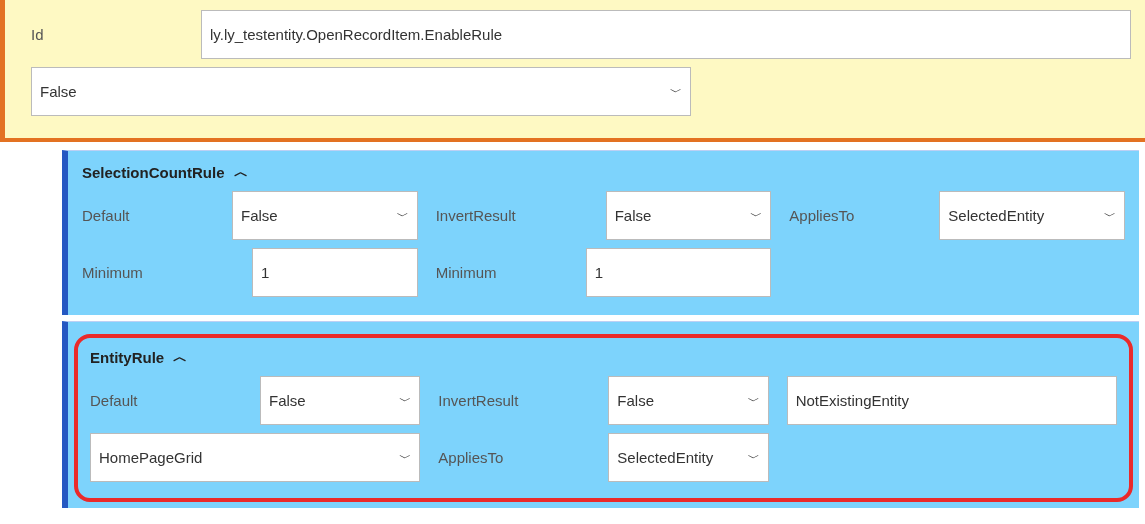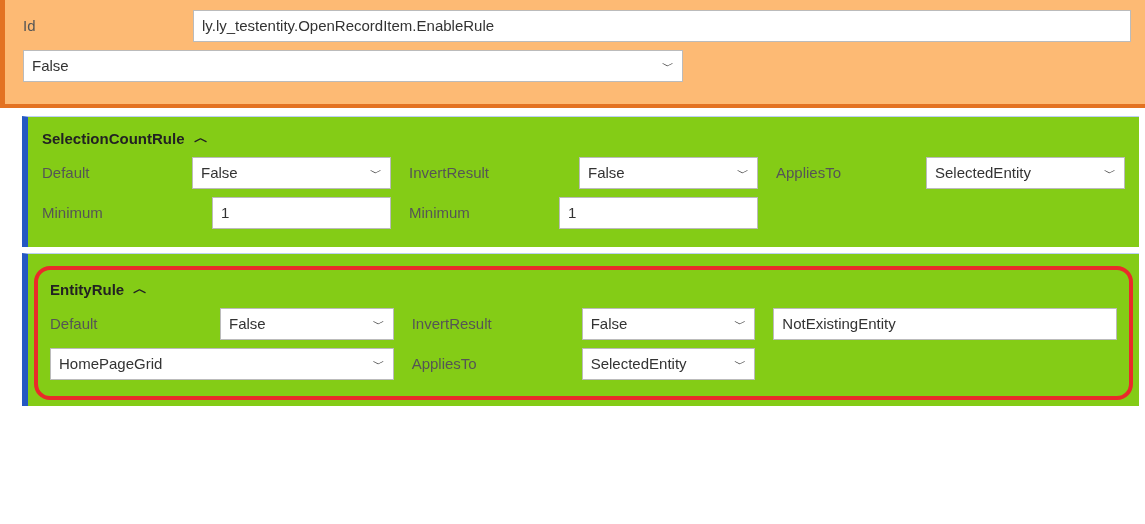--- a/index.html
+++ b/index.html
@@ -4,23 +4,23 @@
 <style>
   * { box-sizing: border-box; margin: 0; padding: 0; }
   body {
     font-family: "Segoe UI", Arial, sans-serif;
     font-size: 15px;
     color: #333;
     background: #fff;
     width: 1145px;
   }
   .panel {
-    background: #fdba74;
+    background: #fef9c3;
     border-left: 5px solid transparent;
-    padding: 10px 14px 14px 18px;
+    padding: 10px 14px 14px 26px;
   }
   .panel.accent-orange { border-left-color: #e37222; }
   .nested-wrap { padding: 8px 6px 0 22px; }
   .row {
     display: flex;
     align-items: center;
     margin-bottom: 8px;
   }
   .lbl {
     width: 170px;
@@ -43,45 +43,46 @@
     color: #222;
   }
   .grid-2 {
     display: grid;
     grid-template-columns: 1fr 1fr 1fr;
     column-gap: 18px;
   }
   .field {
     background:#fff;
     border:1px solid #bbb;
-    height:32px;
+    height:49px;
     line-height:30px;
     padding:0 8px;
     display:flex;
     align-items:center;
     justify-content:space-between;
     flex:1;
   }
   .field.wide { width:100%; }
   .caret {
     font-size:12px;
     color:#333;
   }
   .highlight-box {
     border: 4px solid #ea2a2a;
     border-radius: 16px;
     padding: 10px 12px 8px 12px;
     margin-top: 6px;
   }
   .nested-panel {
     border-top: 1px solid #bcd0f4;
-    background: #84cc16;
+    background: #7dd3fc;
     border-left: 6px solid #2558c2;
     padding: 12px 14px 10px 14px;
     margin-bottom: 6px;
+    margin-left: 40px;
   }
 </style>
 </head>
 <body>
 
 <div class="panel accent-orange">
   <div class="row">
     <div class="lbl">Id</div>
     <div class="field wide">
       <span>ly.ly_testentity.OpenRecordItem.EnableRule</span>

